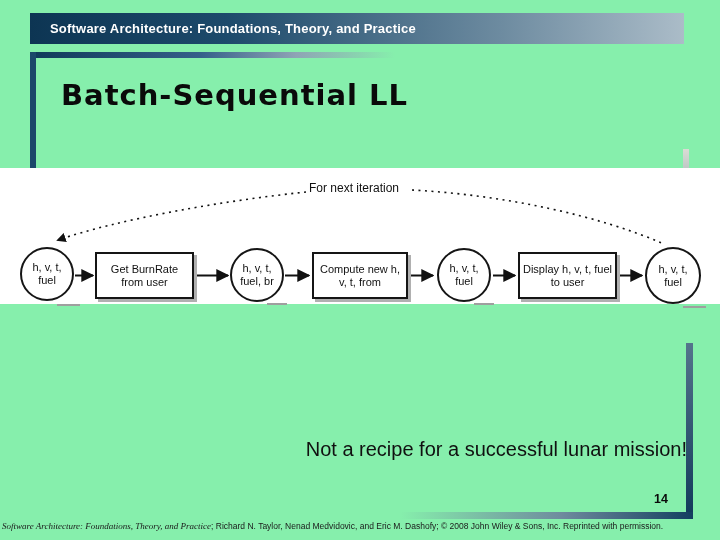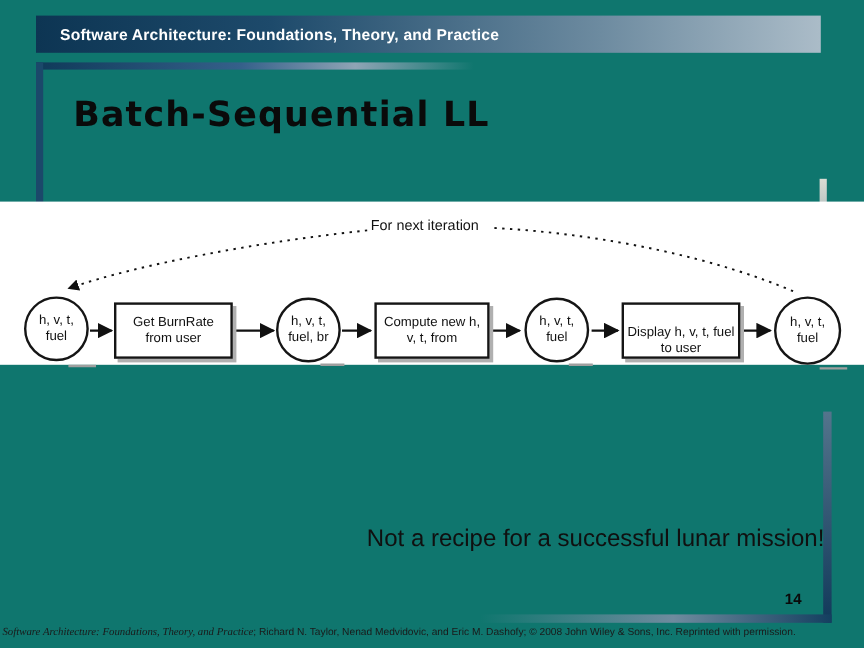--- a/index.html
+++ b/index.html
@@ -1,18 +1,18 @@
 <!DOCTYPE html>
 <html><head>
 <meta charset="utf-8">
 <style>
   html,body{margin:0;padding:0;}
   .slide{
     position:relative;width:720px;height:540px;overflow:hidden;
-    background:#0f766e;font-family:"Liberation Sans",sans-serif;color:#111;
+    background:#86efac;font-family:"Liberation Sans",sans-serif;color:#111;
   }
   
   .header-bar{
     position:absolute;left:30px;top:13px;width:654px;height:31px;
     background:linear-gradient(90deg,#0d3553 0%,#1d4a6b 30%,#6d8ba0 72%,#abbcc8 100%);
     display:flex;align-items:center;padding-left:20px;box-sizing:border-box;
   }
   .header-bar span{color:#fff;font-size:13px;font-weight:bold;letter-spacing:.2px;}
   .title-rule{
     position:absolute;left:30px;top:52px;width:380px;height:6px;
@@ -40,21 +40,21 @@
     font-size:11px;line-height:13px;text-align:center;color:#111;
   }
   .circle{border-radius:50%;}
   .box{box-shadow:3px 3px 0 0 #b0b0b0;}
   .c1{left:20px;top:79px;width:54px;height:54px;}
   .c2{left:230px;top:80px;width:54px;height:54px;}
   .c3{left:437px;top:80px;width:54px;height:54px;}
   .c4{left:645px;top:79px;width:56px;height:57px;}
   .b1{left:95px;top:84px;width:99px;height:47px;}
   .b2{left:312px;top:84px;width:96px;height:47px;}
-  .b3{left:518px;top:84px;width:99px;height:47px;justify-content:flex-end;}
+  .b3{left:518px;top:84px;width:99px;height:47px;}
   .loop-label{position:absolute;left:309px;top:13px;font-size:12px;color:#111;white-space:nowrap;}
   
   .callout{
     position:absolute;top:438px;right:33px;font-size:20px;color:#101010;white-space:nowrap;margin-left:40px;
   }
   .page-number{position:absolute;left:654px;top:492px;font-size:12.5px;font-weight:bold;color:#0a0a0a;}
   .footer{
     position:absolute;left:2px;top:521px;width:712px;font-size:8.5px;color:#1a1a1a;white-space:nowrap;
   }
   .footer .it{font-style:italic;font-family:"Liberation Serif",serif;font-size:9px;}

